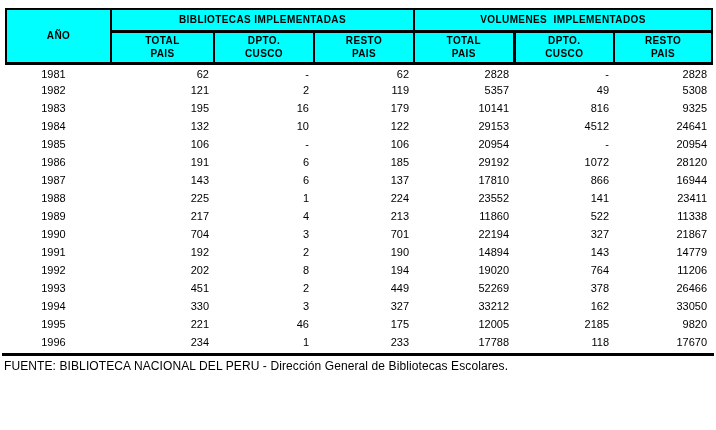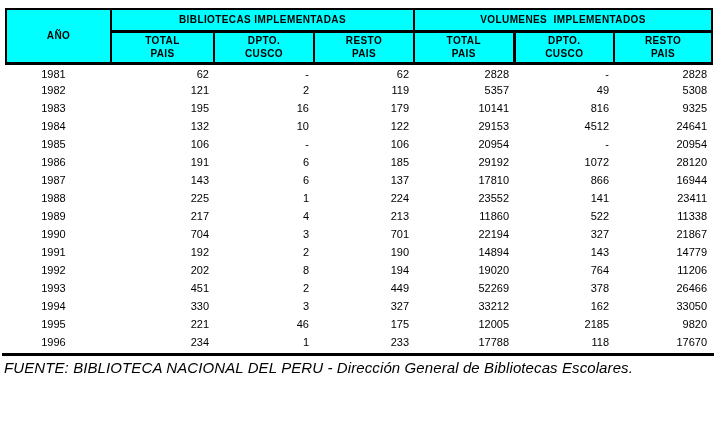--- a/index.html
+++ b/index.html
@@ -54,22 +54,21 @@
   td.year { text-align: center; font-weight: normal; padding-right: 10px; }
   td.num  { text-align: right;  padding-right: 5px; }
 
   .bottom-rule {
     margin: 2px 2px 0 2px;
     border-top: 3px solid #000000;
     height: 0;
   }
   .source-note {
     margin: 3px 0 0 4px;
-    font-size: 15px;
-    font-style: italic;
+    font-size: 12px;
     letter-spacing: 0.1px;
   }
 </style>
 </head>
 <body>
 
 <div class="page">
 
 
   <table class="stats">

